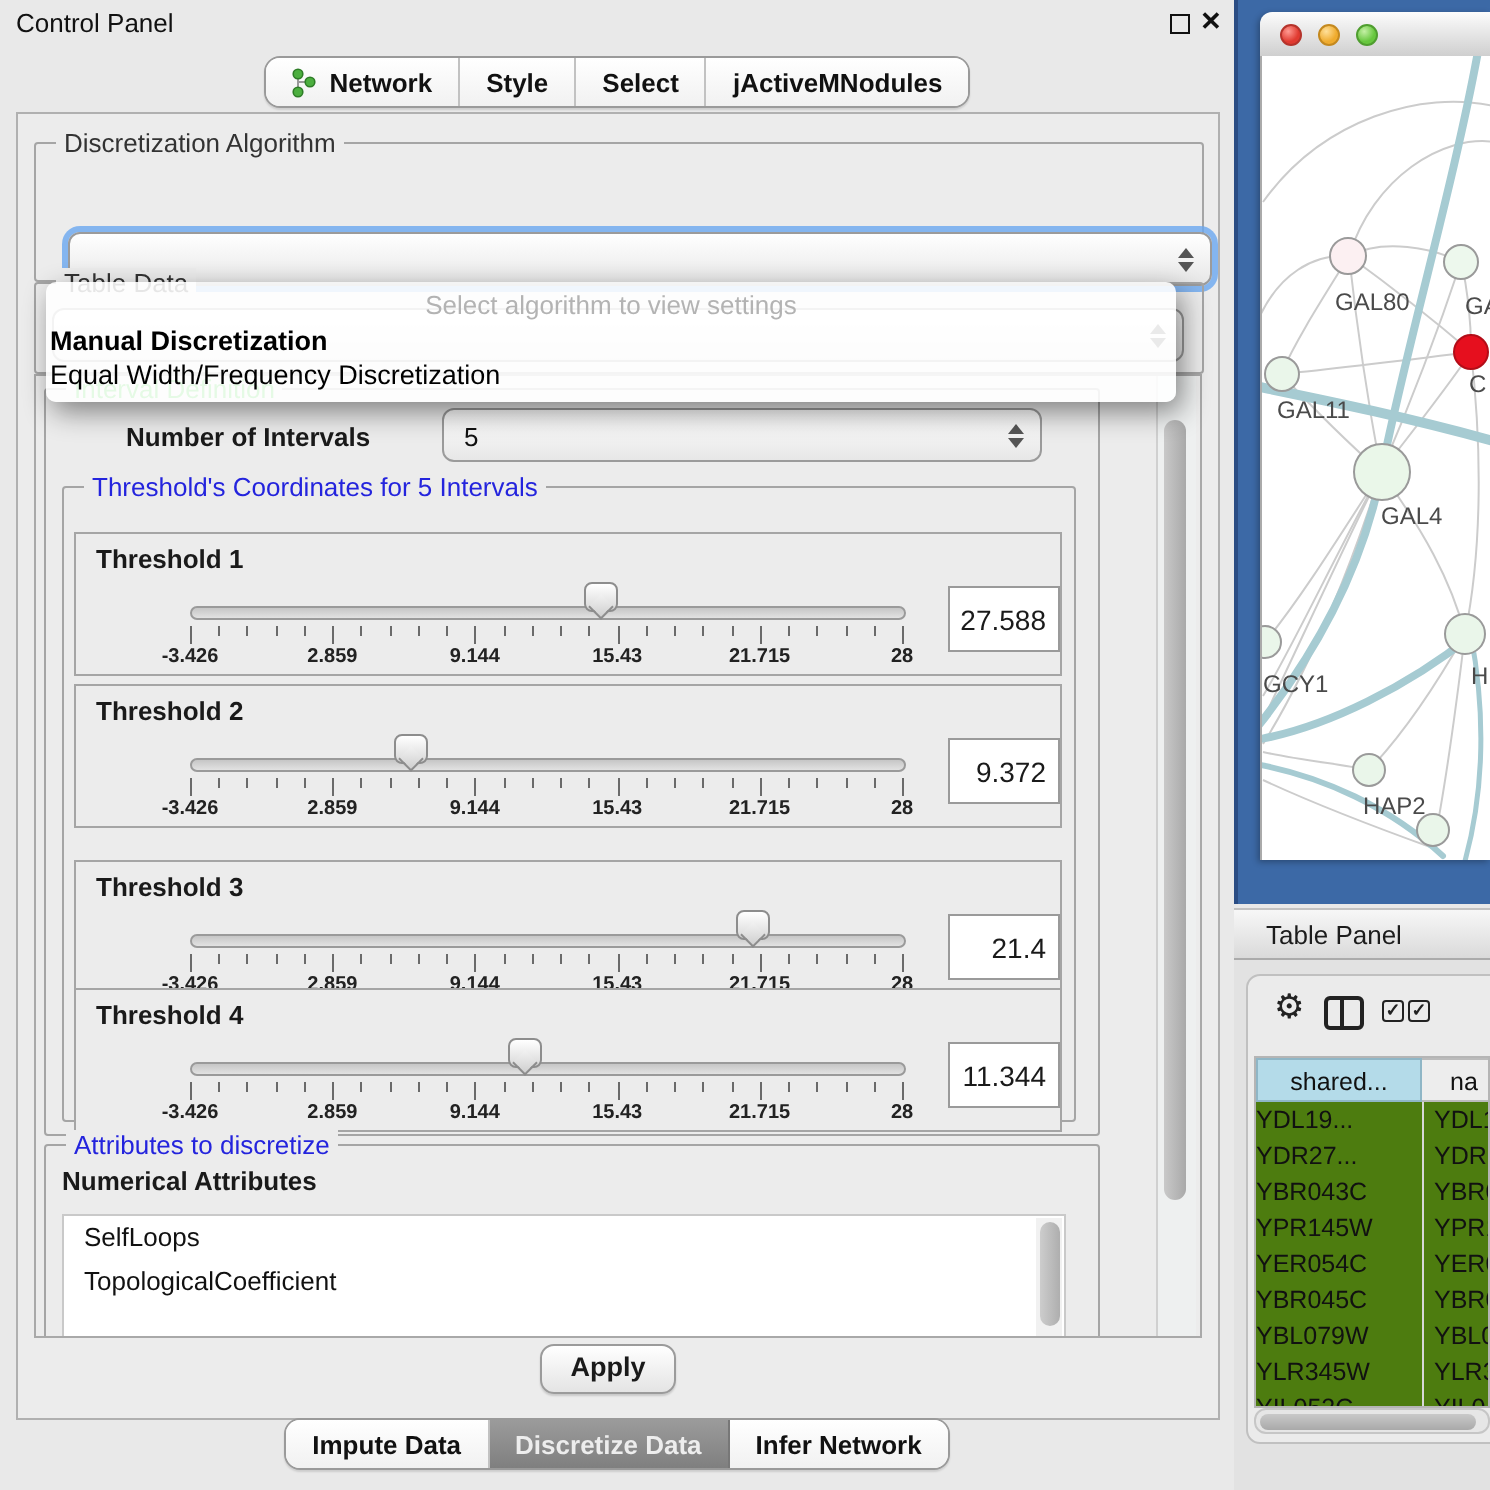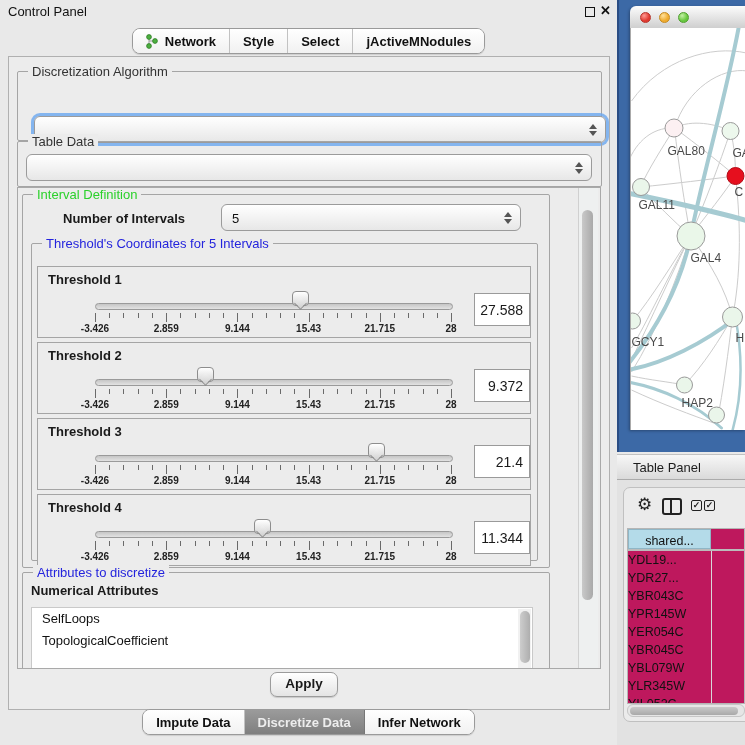--- a/index.html
+++ b/index.html
@@ -75,21 +75,21 @@
   #tp-header{position:absolute;left:617px;top:454px;width:128px;height:26px;background:linear-gradient(#f7f7f7,#dadada);border-top:1px solid #c2c2c2;border-bottom:1px solid #ababab;box-sizing:border-box;}
   #tp-title{position:absolute;left:16px;top:5px;font-size:13px;color:#1c1c1c;}
   #tp-bg{position:absolute;left:617px;top:480px;width:128px;height:265px;background:#e2e2e2;}
   #tp-container{position:absolute;left:623px;top:487px;width:130px;height:235px;background:#ebebeb;border:1px solid #c0c0c0;border-radius:7px;box-sizing:border-box;}
   #gear-icon{position:absolute;left:637px;top:494px;font-size:17px;color:#222;font-family:"DejaVu Sans",sans-serif;}
   #split-icon{position:absolute;left:662px;top:498px;width:16px;height:13px;border:2px solid #222;border-radius:3px;}
   #split-icon:before{content:"";position:absolute;left:6px;top:0;width:2px;height:13px;background:#222;}
   .cbx{position:absolute;top:500px;width:9px;height:9px;border:1.5px solid #222;border-radius:2px;font-size:9px;line-height:9px;text-align:center;color:#222;font-weight:bold;}
   #cbx1{left:691px;} #cbx2{left:704px;}
   #data-table{position:absolute;left:627px;top:528px;width:118px;height:176px;overflow:hidden;background:#fff;border:1px solid #b5b5b5;box-sizing:border-box;}
-  .trow{display:flex;height:18px;line-height:18px;font-size:12.5px;color:#111;background:#be185d;flex-direction:column;}
+  .trow{display:flex;height:18px;line-height:18px;font-size:12.5px;color:#111;background:#4d7c0f;}
   .trow .c1{width:83px;border-right:1px solid #d8d8d8;overflow:hidden;white-space:nowrap;}
   .trow .c2{flex:1;padding-left:5px;overflow:hidden;white-space:nowrap;}
   #thead{height:22px;line-height:22px;font-size:12.5px;}
   #thead .c1{background:#b4dbe9;border:1px solid #8fb6c6;box-sizing:border-box;text-align:center;font-weight:400;}
   #thead .c2{background:#ededed;border-top:1px solid #bbb;border-bottom:1px solid #bbb;padding-left:14px;}
   #hscroll{position:absolute;left:627px;top:704px;width:118px;height:13px;background:#e6e6e6;border:1px solid #c6c6c6;box-sizing:border-box;border-radius:6px;}
   #hthumb{position:absolute;left:2px;top:1.5px;width:108px;height:8px;border-radius:4px;background:linear-gradient(#c9c9c9,#a9a9a9);}
 </style>
 </head>
 <body>
@@ -221,21 +221,21 @@
                 <div class="tick" style="left: 398.76px; top: 46px; height: 5px;"></div>
                 <div class="tick" style="left: 413px; top: 46px; height: 9px;"></div>
                 <div class="tick-label" style="left: 57px; top: 56px;">-3.426</div>
                 <div class="tick-label" style="left: 128.2px; top: 56px;">2.859</div>
                 <div class="tick-label" style="left: 199.4px; top: 56px;">9.144</div>
                 <div class="tick-label" style="left: 270.6px; top: 56px;">15.43</div>
                 <div class="tick-label" style="left: 341.8px; top: 56px;">21.715</div>
                 <div class="tick-label" style="left: 413px; top: 56px;">28</div>
                 <div class="val-box">9.372</div>
               </div>
-              <div class="thr-panel" style="top: 174px; text-decoration: underline;">
+              <div class="thr-panel" style="top: 186px; text-decoration: underline;">
                 <div class="thr-label">Threshold 3</div>
                 <div class="track"></div>
                 <div class="thumb" style="left: 330.234px;"></div>
                 <div class="tick" style="left: 57px; top: 46px; height: 9px;"></div>
                 <div class="tick" style="left: 71.24px; top: 46px; height: 5px;"></div>
                 <div class="tick" style="left: 85.48px; top: 46px; height: 5px;"></div>
                 <div class="tick" style="left: 99.72px; top: 46px; height: 5px;"></div>
                 <div class="tick" style="left: 113.96px; top: 46px; height: 5px;"></div>
                 <div class="tick" style="left: 128.2px; top: 46px; height: 9px;"></div>
                 <div class="tick" style="left: 142.44px; top: 46px; height: 5px;"></div>
@@ -318,20 +318,27 @@
               <div id="attr-thumb"></div>
             </div>
         </div>
       </div>
 
       <div id="main-vscroll">
         <div id="main-vthumb"></div>
       </div>
     </div>
 
+    <div id="algo-popup">
+      <div id="algo-hint">Select algorithm to view settings</div>
+      <div id="algo-opts">
+          <div class="algo-opt" style="top: 22px; font-weight: bold;">Manual Discretization</div>
+          <div class="algo-opt" style="top: 39px;">Equal Width/Frequency Discretization</div>
+        </div>
+    </div>
   </div>
 
   <div id="apply-btn">Apply</div>
 
   <div id="bottom-tabs">
     <div class="seg-strip" id="bottom-seg">
         <div class="seg">
           <span>Impute Data</span>
         </div>
         <div class="seg sel">

